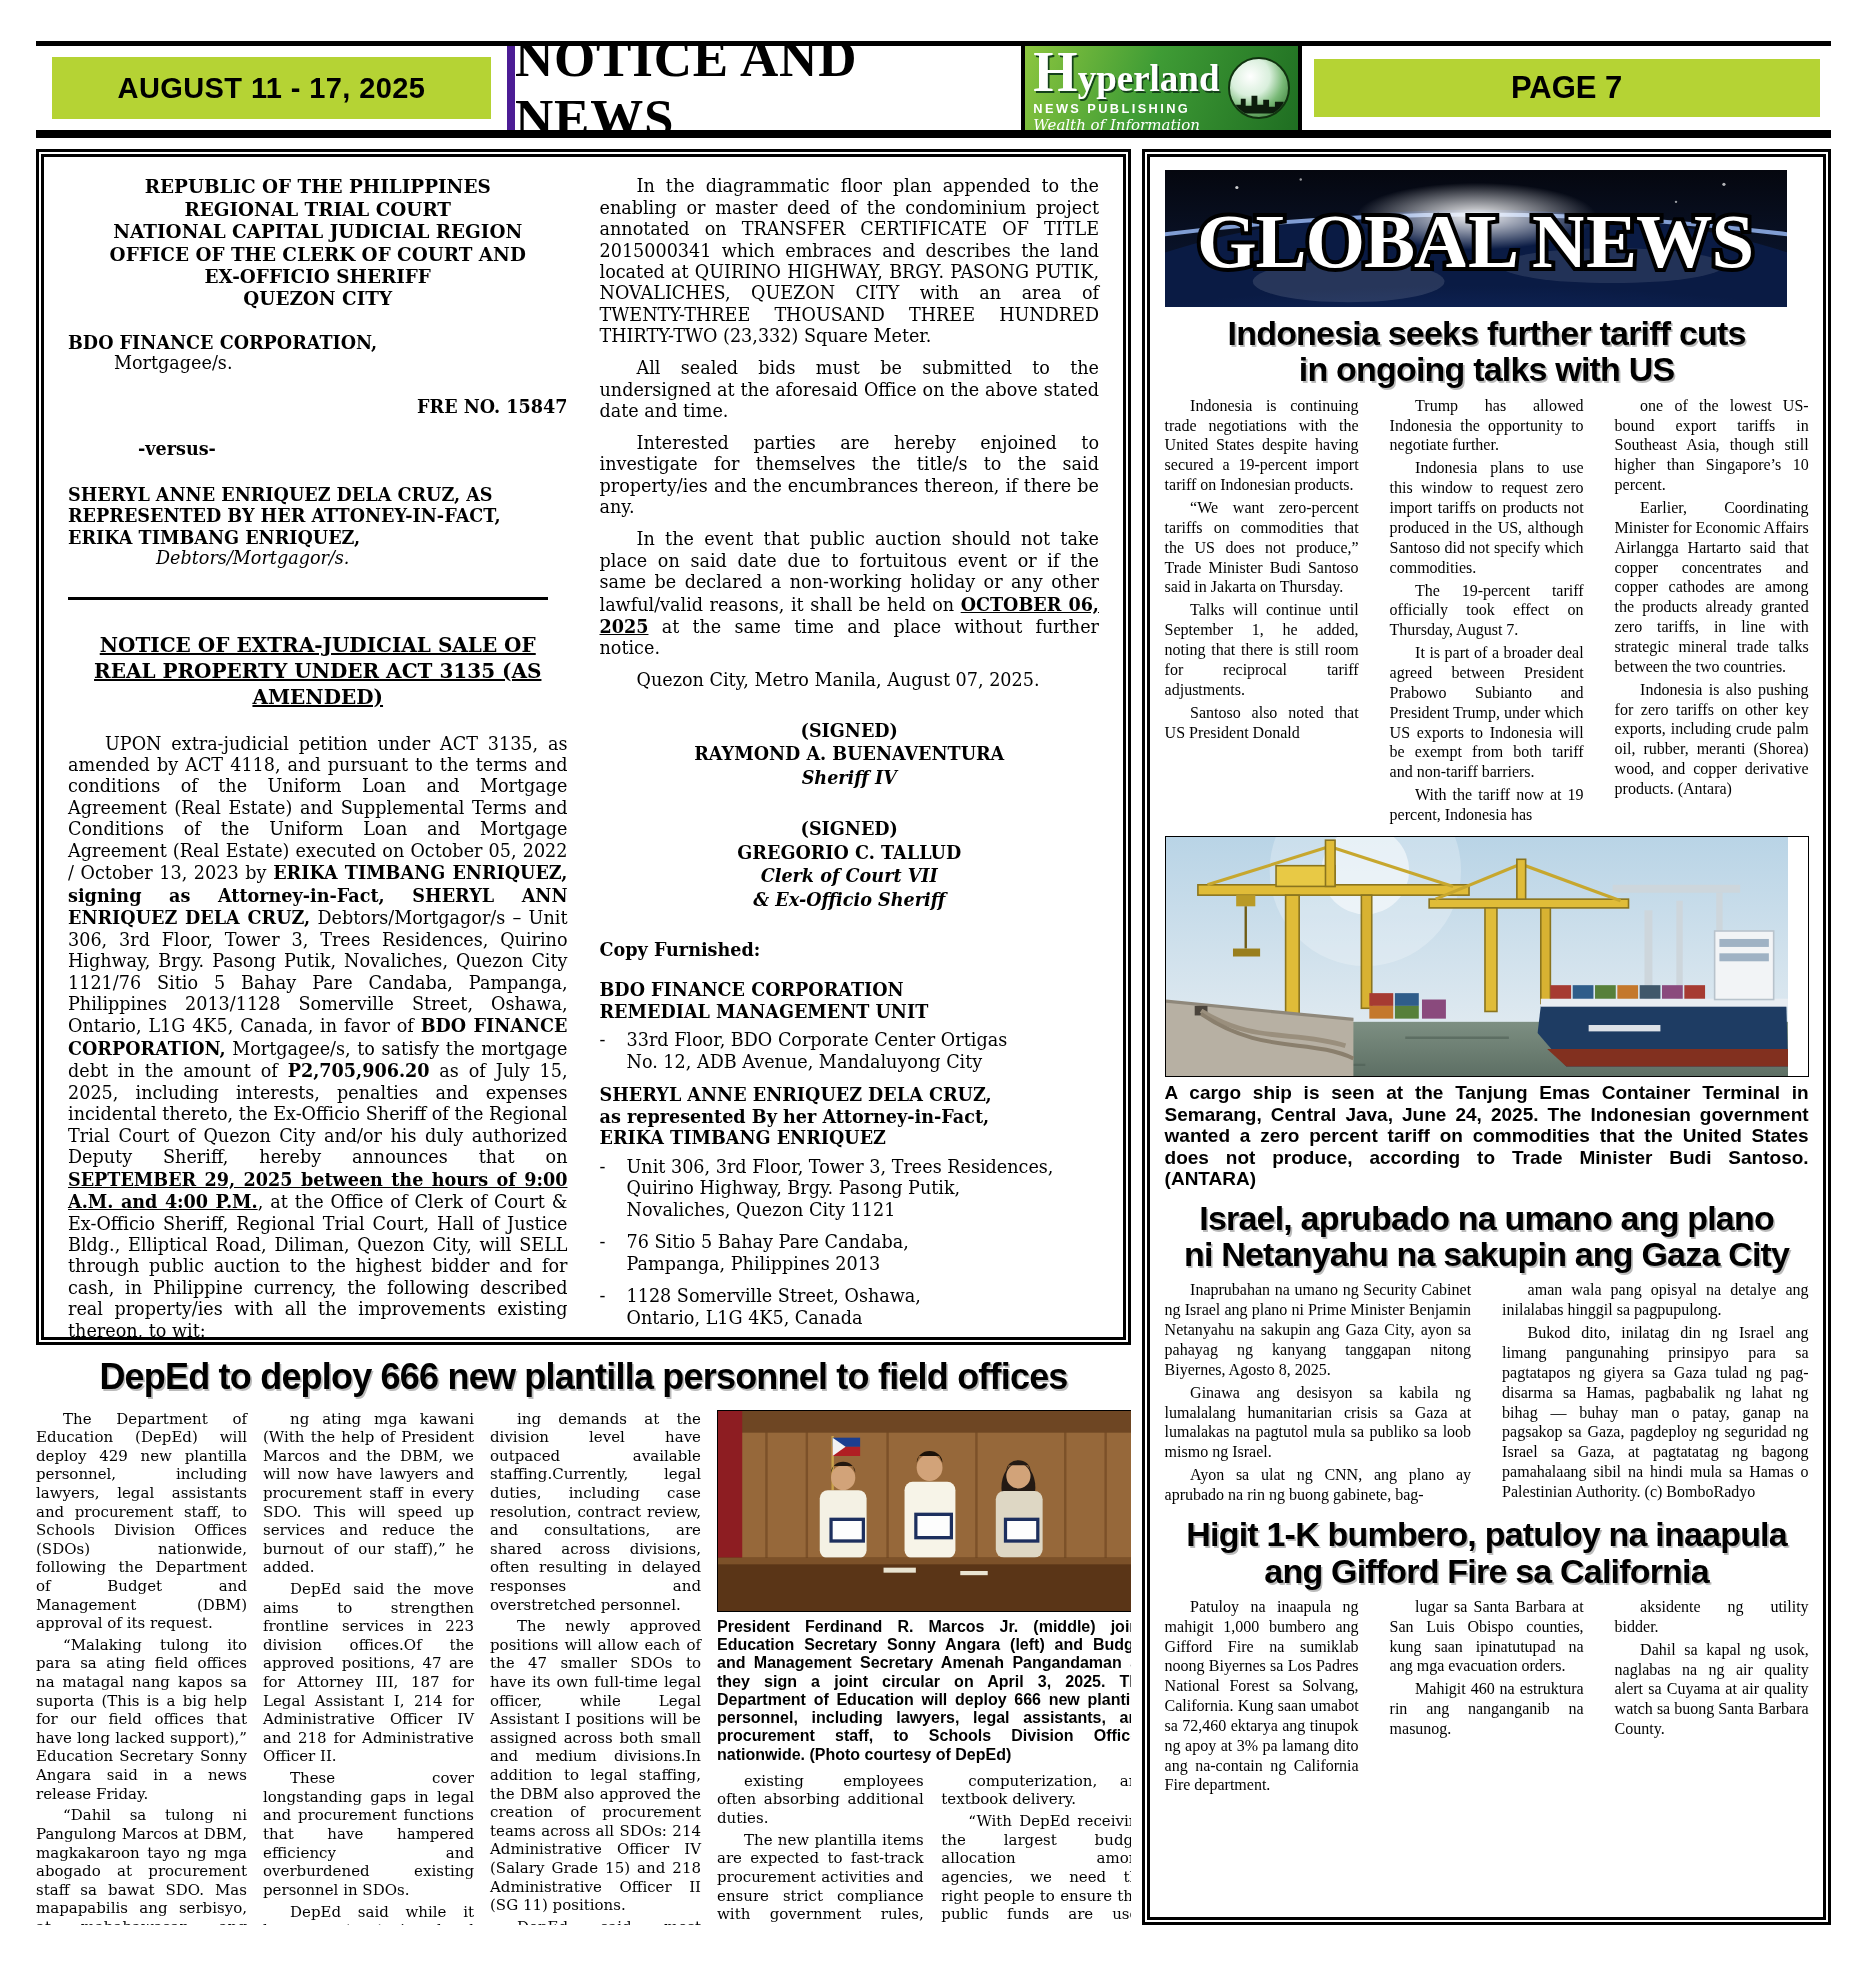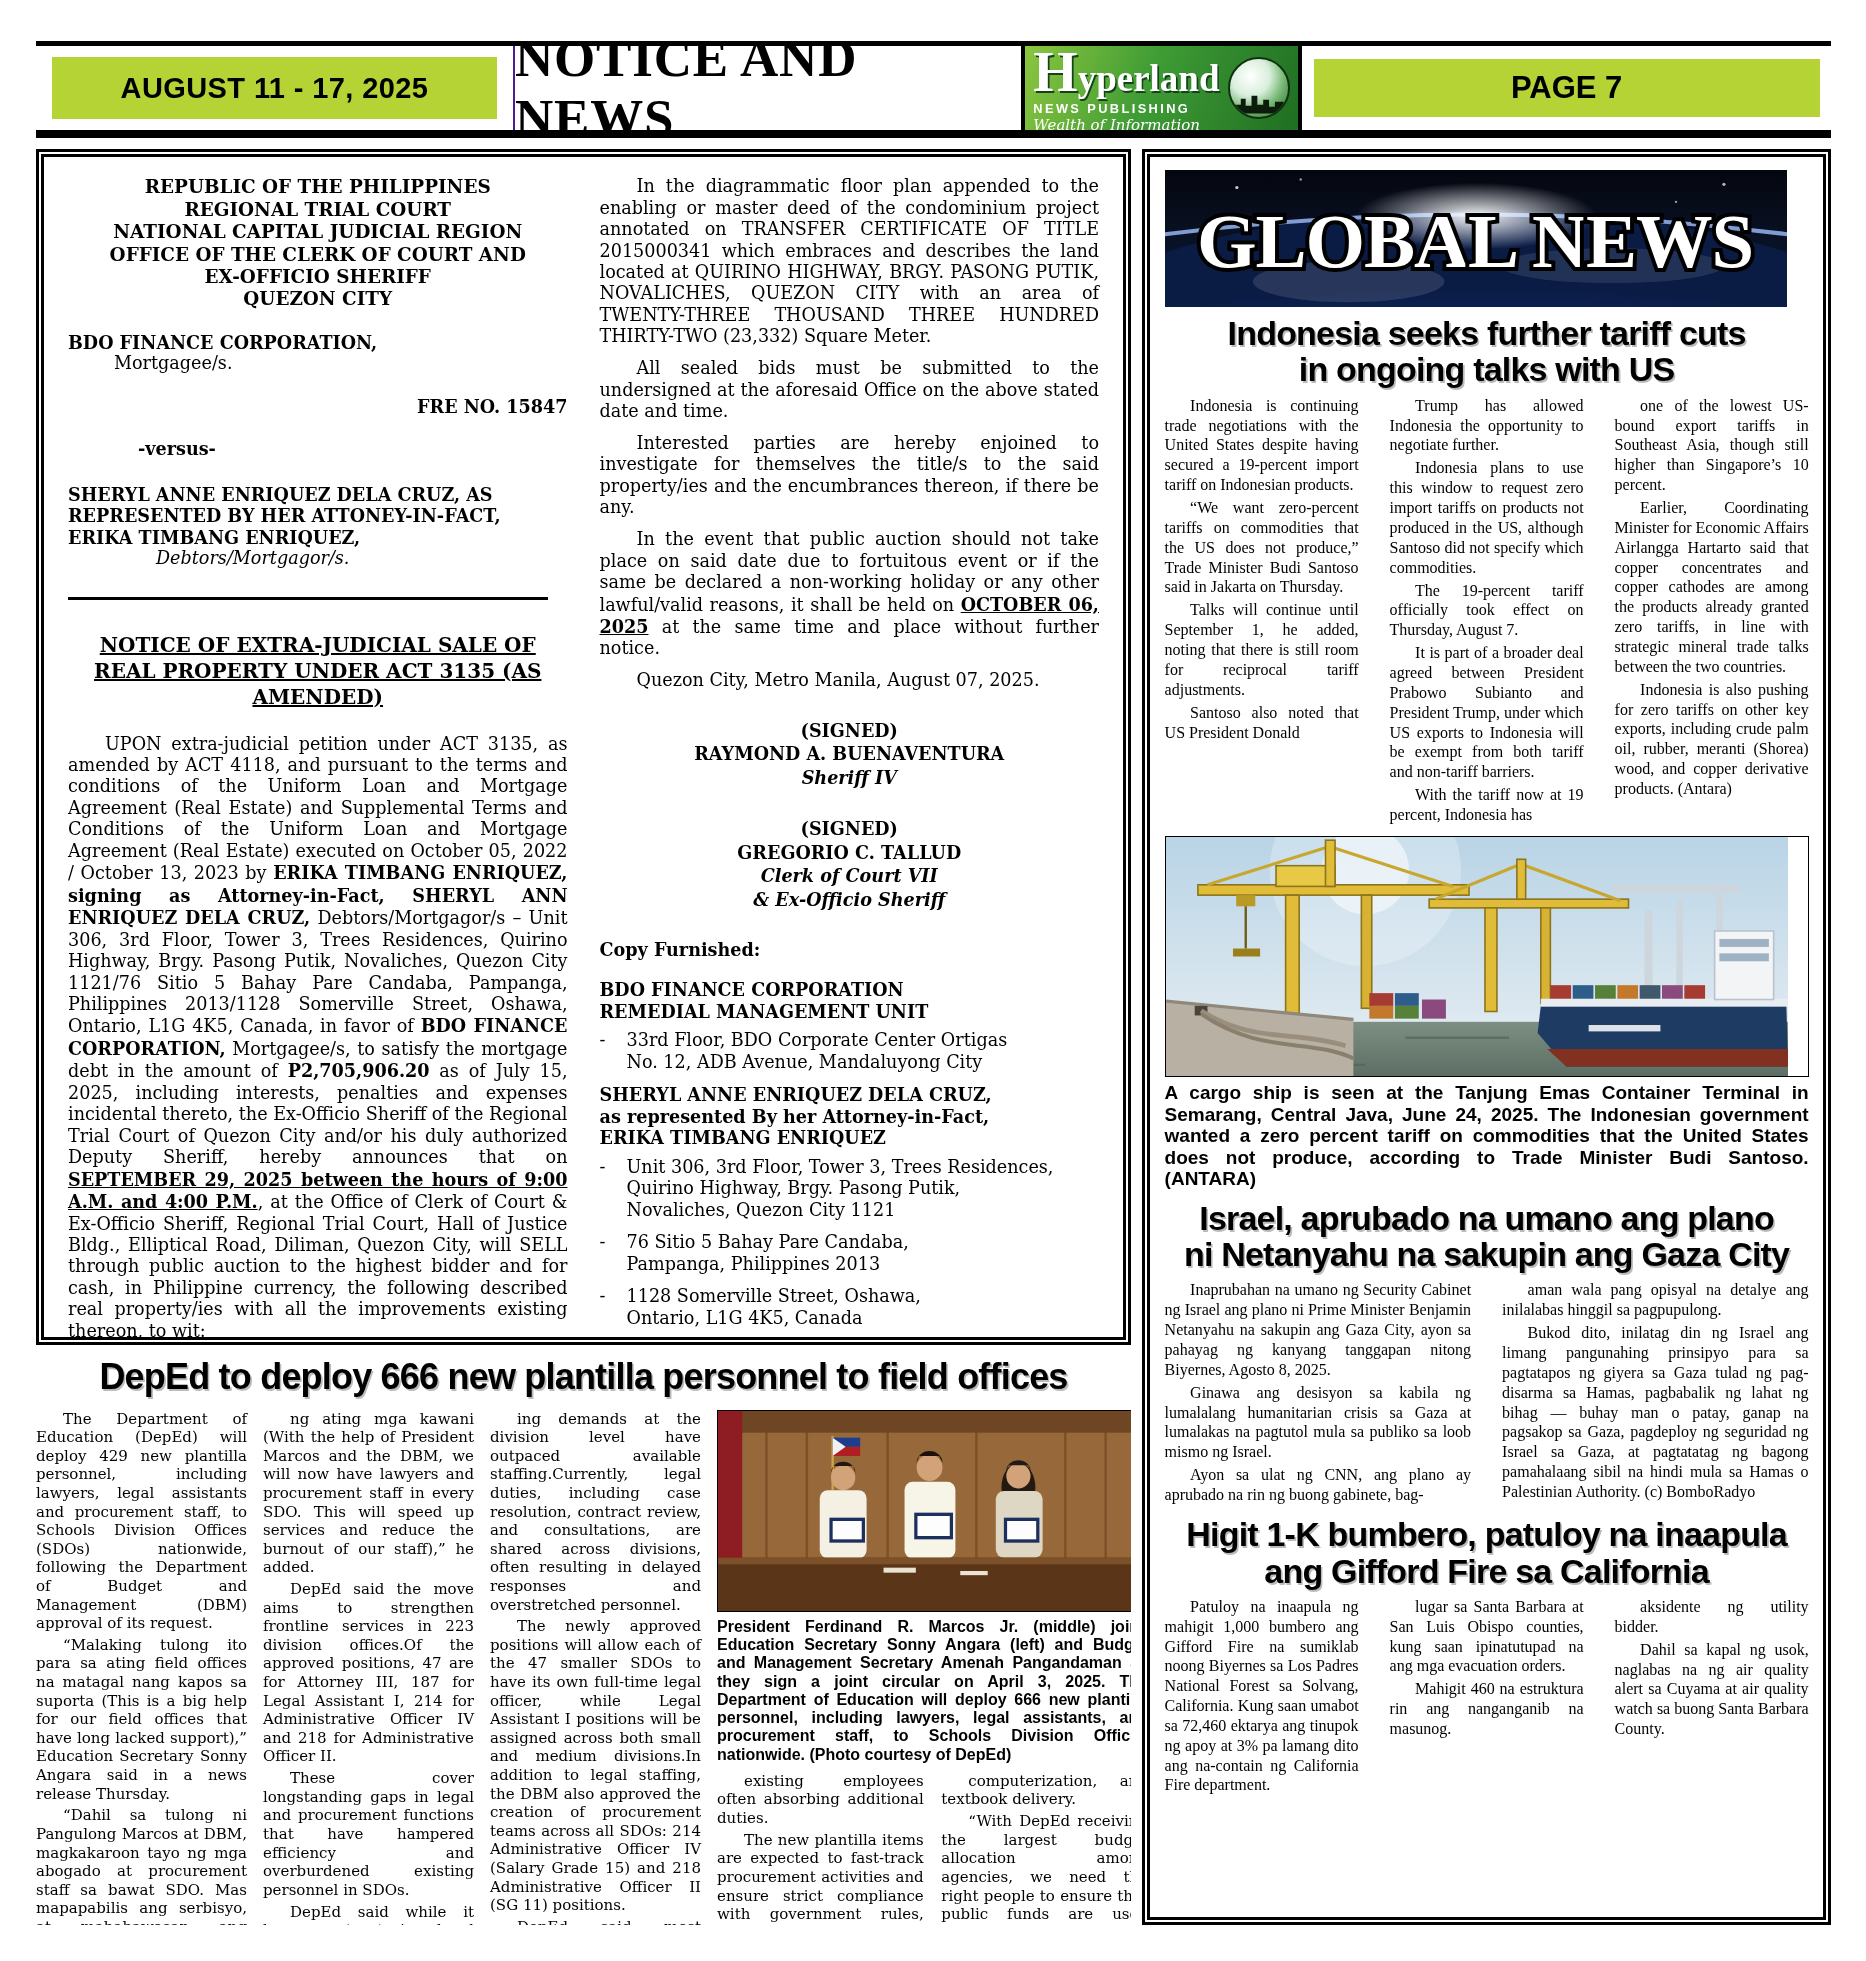--- a/index.html
+++ b/index.html
@@ -2,21 +2,21 @@
 <html style="font-size:12.8px"><head>
 <meta charset="utf-8">
 <style>
   * { margin:0; padding:0; box-sizing:border-box; }
   html,body { background:#e9e9e9; }
   .page { width:1867px; height:1962px; background:#fff; position:relative; overflow:hidden;
           font-family:"DejaVu Serif", serif; color:#000; }
   
   .hdr { margin:41px 36px 0; border-top:5.6px solid #000; border-bottom:8px solid #000;
          height:97px; display:flex; align-items:stretch; }
-  .date-cell { width:479px; border-right:2px solid #4c1d95; display:flex; align-items:flex-end; padding:11.2px 16px; }
+  .date-cell { width:479px; border-right:8px solid #4c1d95; display:flex; align-items:flex-end; padding:11.2px 16px; }
   .badge { background:#b5d334; display:flex; align-items:center; justify-content:center;
            font-family:"Liberation Sans",sans-serif; font-weight:bold; }
   .date-badge { width:100%; height:100%; font-size:29px; letter-spacing:0.4px; }
   .masthead { flex:1; display:flex; align-items:center; justify-content:center;
               font-family:"Liberation Serif",serif; font-weight:bold; font-size:53px; letter-spacing:0.8px; }
   .logo-box { width:281px; border-left:4px solid #000; border-right:4px solid #000;
               background:linear-gradient(110deg,#8cc63f,#3f9c35 45%,#1f6e22);
               color:#fff; display:flex; align-items:center; padding:4.8px 8px; gap:4.8px; overflow:hidden; }
   .logo-text { flex:1; line-height:1; }
   .logo-name { font-family:"Liberation Serif",serif; font-weight:bold; text-shadow:1.6px 1.6px 0 #14421a; }
@@ -192,21 +192,21 @@
           <div class="warn-para"><span style="font-weight: bold;">Warning:</span> It is absolutely prohibited to remove, deface or destroy this Notice of Sheriff’s Sale on or before the date of the auction sale under penalty of the Law.</div>
 
         </div>
       </section>
 
       <section class="deped">
         <h2>DepEd to deploy 666 new plantilla personnel to field offices</h2>
         <div class="deped-body">
           <div class="news-col">
               <p class="para">The Department of Education (DepEd) will deploy 429 new plantilla personnel, including lawyers, legal assistants and procurement staff, to Schools Division Offices (SDOs) nationwide, following the Department of Budget and Management (DBM) approval of its request.</p>
-              <p class="para">“Malaking tulong ito para sa ating field offices na matagal nang kapos sa suporta (This is a big help for our field offices that have long lacked support),” Education Secretary Sonny Angara said in a news release Thursday.</p>
+              <p class="para">“Malaking tulong ito para sa ating field offices na matagal nang kapos sa suporta (This is a big help for our field offices that have long lacked support),” Education Secretary Sonny Angara said in a news release Friday.</p>
               <p class="para">“Dahil sa tulong ni Pangulong Marcos at DBM, magkakaroon tayo ng mga abogado at procurement staff sa bawat SDO. Mas mapapabilis ang serbisyo, at mababawasan ang burnout</p>
             </div>
           <div class="news-col">
               <p class="para ni">ng ating mga kawani (With the help of President Marcos and the DBM, we will now have lawyers and procurement staff in every SDO. This will speed up services and reduce the burnout of our staff),” he added.</p>
               <p class="para">DepEd said the move aims to strengthen frontline services in 223 division offices.Of the approved positions, 47 are for Attorney III, 187 for Legal Assistant I, 214 for Administrative Officer IV and 218 for Administrative Officer II.</p>
               <p class="para">These cover longstanding gaps in legal and procurement functions that have hampered efficiency and overburdened existing personnel in SDOs.</p>
               <p class="para">DepEd said while it began restructuring legal services under the 2015 Rationalization Plan, increas-</p>
             </div>
           <div class="news-col">
               <p class="para ni">ing demands at the division level have outpaced available staffing.Currently, legal duties, including case resolution, contract review, and consultations, are shared across divisions, often resulting in delayed responses and overstretched personnel.</p>

